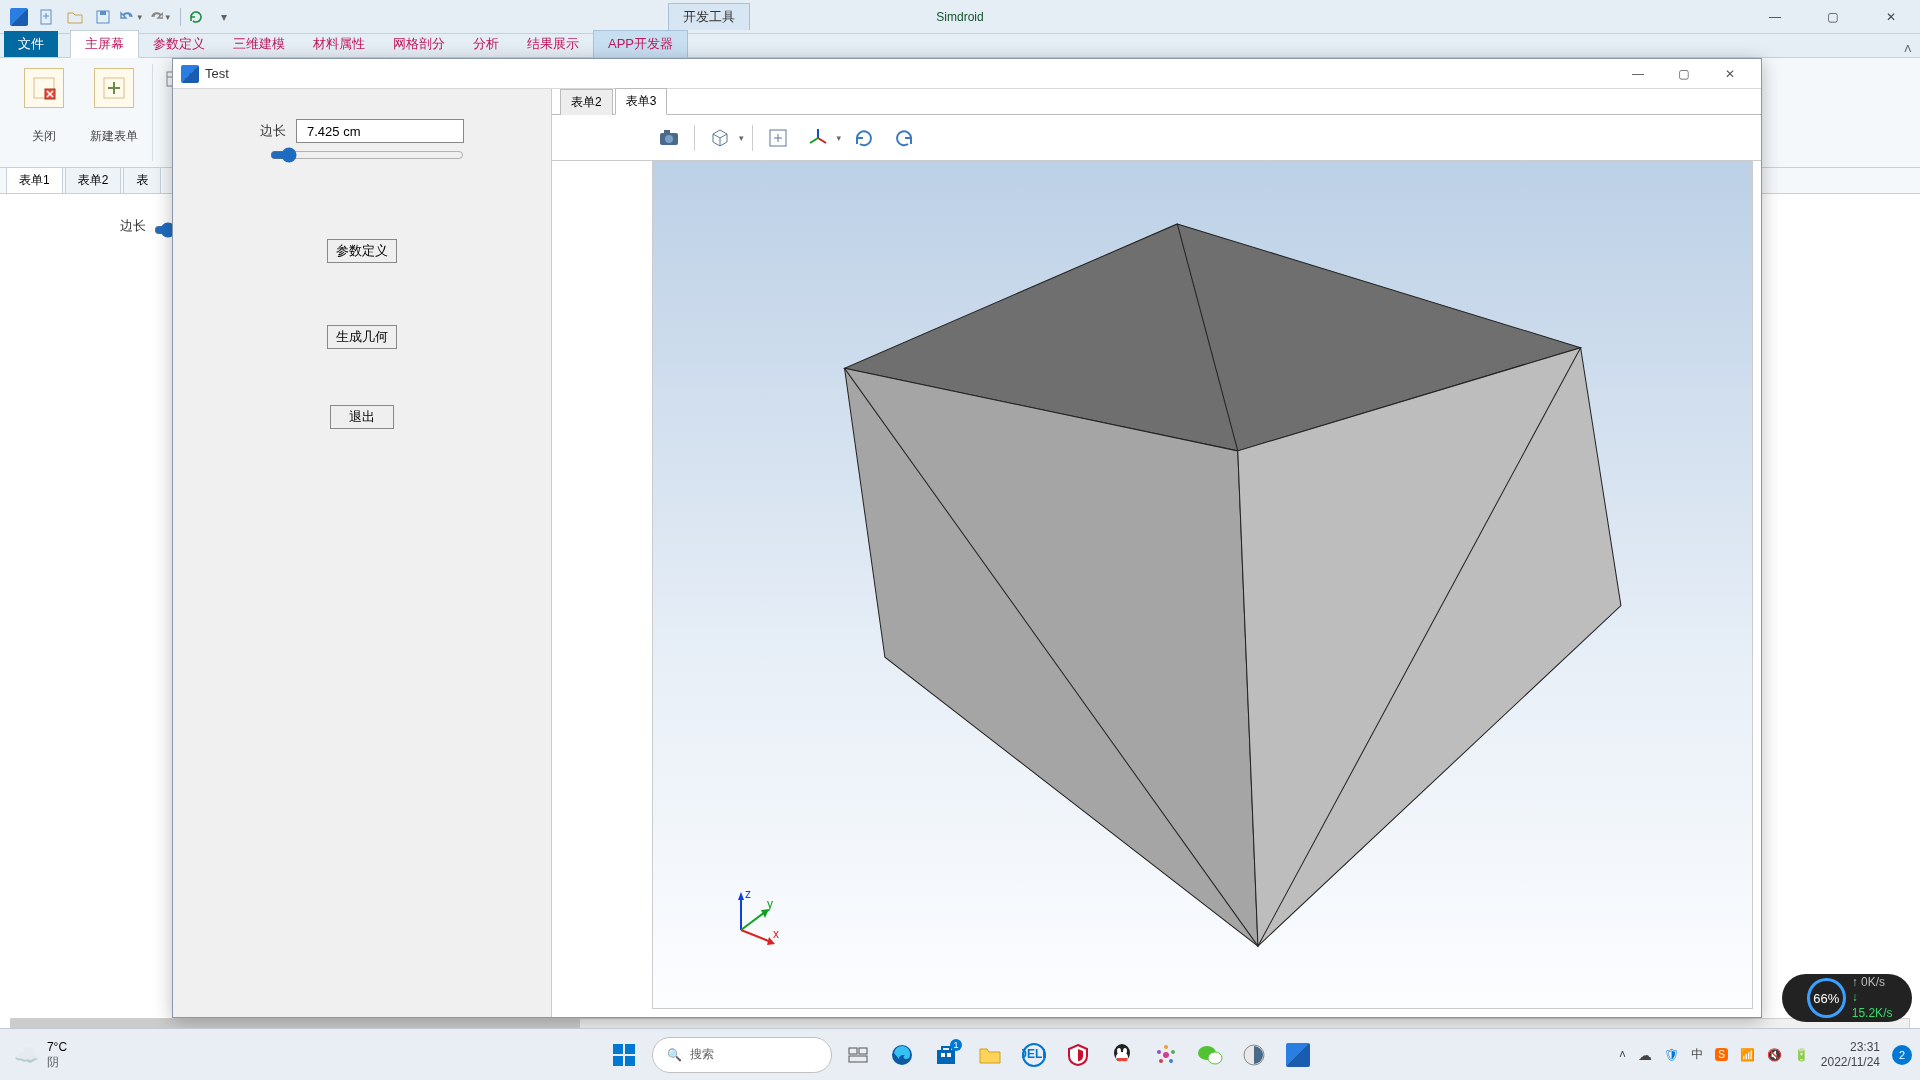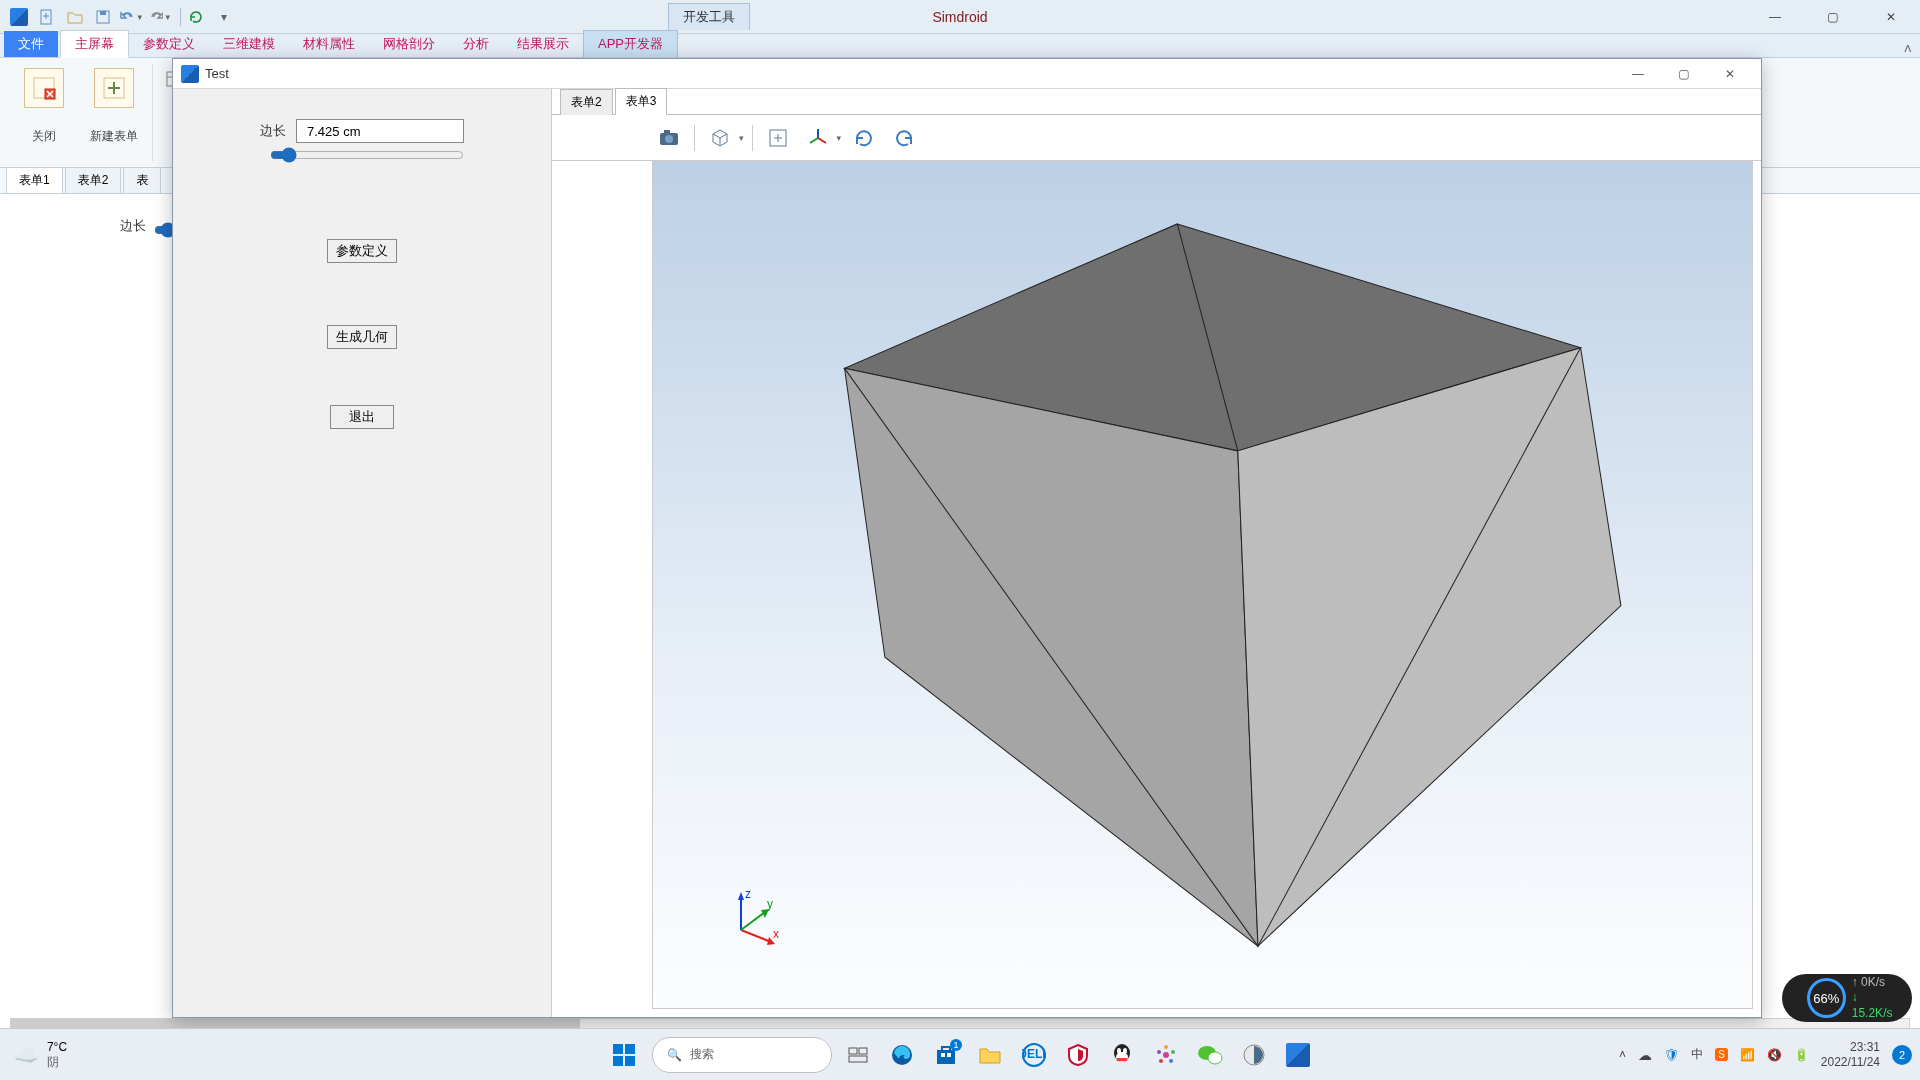--- a/index.html
+++ b/index.html
@@ -2,29 +2,29 @@
 <html><head>
 <meta charset="utf-8">
 <style>
 * { margin: 0; padding: 0; box-sizing: border-box; font-family: "Microsoft YaHei", "Segoe UI", sans-serif; font-size: 12px; }
 body { width: 1920px; height: 1080px; overflow: hidden; background: #f0f0f0; position: relative; }
 
 
 .qat { background: #e5edf5; height: 34px; display: flex; align-items: center; padding: 0 8px; border-bottom: 1px solid #c5d0db; }
 .qat-icon { width: 22px; height: 22px; display: flex; align-items: center; justify-content: center; margin-right: 6px; cursor: pointer; }
 .qat-sep { width: 1px; height: 18px; background: #b0c0d0; margin: 0 4px; }
-.qat-title-center { position: absolute; left: 50%; transform: translateX(-50%); color: #7f1d1d; font-size: 14px; }
+.qat-title-center { position: absolute; left: 50%; transform: translateX(-50%); color: #14532d; font-size: 12px; }
 .qat-tab-dev { position: absolute; left: 668px; background: #d8e6f3; border: 1px solid #a8c0d8; border-bottom: none; padding: 4px 14px; font-size: 13px; color: #333; }
 .win-ctrl-top { position: absolute; right: 0; display: flex; }
 .win-ctrl-top div { width: 58px; height: 34px; display: flex; align-items: center; justify-content: center; cursor: pointer; color: #444; }
 
 
 .ribbon-tabs { background: #e5edf5; height: 24px; display: flex; align-items: flex-end; padding-left: 4px; border-bottom: 1px solid #c5d0db; position: relative; }
 .rib-tab { padding: 4px 14px; font-size: 13px; color: #be185d; cursor: pointer; white-space: nowrap; }
-.rib-tab.file { background: #3b82f6; color: #fff; margin-right: 2px; }
+.rib-tab.file { background: #0369a1; color: #fff; margin-right: 12px; }
 .rib-tab.active { background: #fff; border: 1px solid #c5d0db; border-bottom: 1px solid #fff; margin-bottom: -1px; }
 .app-dev-tab { background: #c8dff2; border: 1px solid #a8c0d8; border-bottom: none; }
 .ribbon-collapse { position: absolute; right: 8px; color: #666; cursor: pointer; font-size: 14px; }
 
 
 .ribbon-body { background: #f5f8fb; height: 110px; border-bottom: 1px solid #c5d0db; display: flex; padding: 6px 10px; }
 .rib-group { display: flex; flex-direction: column; align-items: center; justify-content: space-between; padding: 0 10px; border-right: 1px solid #d5dde5; }
 .rib-btn { display: flex; flex-direction: column; align-items: center; cursor: pointer; padding: 4px; gap: 16px; }
 .rib-btn-icon { width: 40px; height: 40px; border: 1px solid #d8c088; background: #fffaec; display: flex; align-items: center; justify-content: center; margin-bottom: 4px; }
 .rib-btn-label { font-size: 12px; color: #444; }

